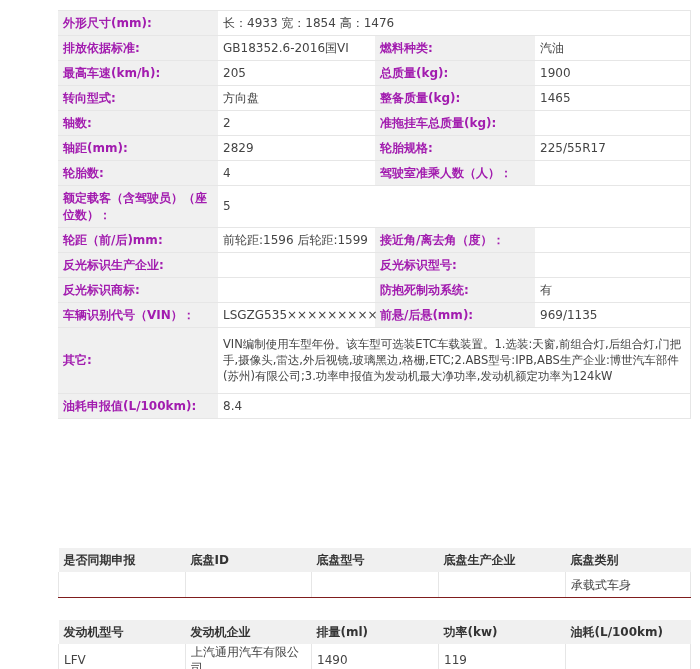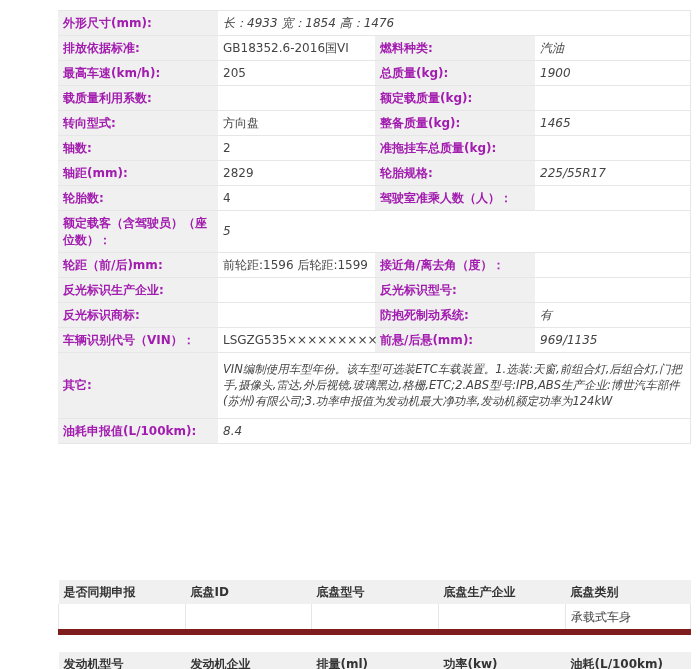--- a/index.html
+++ b/index.html
@@ -14,36 +14,36 @@
   }
   .spec-table td {
     border-top: 1px solid #e6e6e6; border-bottom: 1px solid #e6e6e6;
     padding: 0 5px; vertical-align: middle; line-height: 17px;
   }
   .spec-table td.lbl {
     background: #f0f0f0; font-weight: bold; color: #a21caf;
     font-size: 12px;
   }
   .spec-table td.val { background: #ffffff; color: #444; font-size: 12px; }
-  .spec-table td.right-edge { border-right: 1px solid #e6e6e6; font-style: italic; }
+  .spec-table td.right-edge { border-right: 1px solid #e6e6e6; }
   .spec-table tr.h25 td { height: 24px; }
   .spec-table tr.h42 td { height: 41px; }
   .spec-table tr.h60 td { height: 59px; }
   .spec-table td.note { font-size: 11.5px; line-height: 16px; padding-top: 2px; padding-bottom: 4px; }
 
   .sub-table {
     position: absolute; left: 58px; width: 632px;
-    border-collapse: collapse; table-layout: fixed; margin-top: 32px;
+    border-collapse: collapse; table-layout: fixed;
   }
   .sub-table th {
     background: #f0f0f0; font-weight: bold; text-align: left;
     padding: 0 5px; height: 24px; color: #333; font-size: 12px;
   }
   .sub-table td {
-    border-left: 1px solid #e6e6e6; border-bottom: 6px solid #7f1d1d;
+    border-left: 1px solid #e6e6e6; border-bottom: 1px solid #7f1d1d;
     padding: 0 5px; height: 25px; color: #444; background: #fff; font-size: 12px;
     line-height: 16px;
   }
   .sub-table td:last-child { border-right: 1px solid #e6e6e6; }
   #chassis-table { top: 548px; }
   #engine-table { top: 620px; }
   #engine-table td { height: 30px; vertical-align: middle; }
 </style>
 </head>
 <body>
@@ -64,26 +64,20 @@
       <td class="lbl">排放依据标准:</td>
       <td class="val">GB18352.6-2016国VI</td>
       <td class="lbl">燃料种类:</td>
       <td class="val right-edge">汽油</td>
     </tr>
     <tr class="h25">
       <td class="lbl">最高车速(km/h):</td>
       <td class="val">205</td>
       <td class="lbl">总质量(kg):</td>
       <td class="val right-edge">1900</td>
-    </tr>
-    <tr class="h25">
-      <td class="lbl">载质量利用系数:</td>
-      <td class="val"></td>
-      <td class="lbl">额定载质量(kg):</td>
-      <td class="val right-edge"></td>
     </tr>
     <tr class="h25">
       <td class="lbl">转向型式:</td>
       <td class="val">方向盘</td>
       <td class="lbl">整备质量(kg):</td>
       <td class="val right-edge">1465</td>
     </tr>
     <tr class="h25">
       <td class="lbl">轴数:</td>
       <td class="val">2</td>

